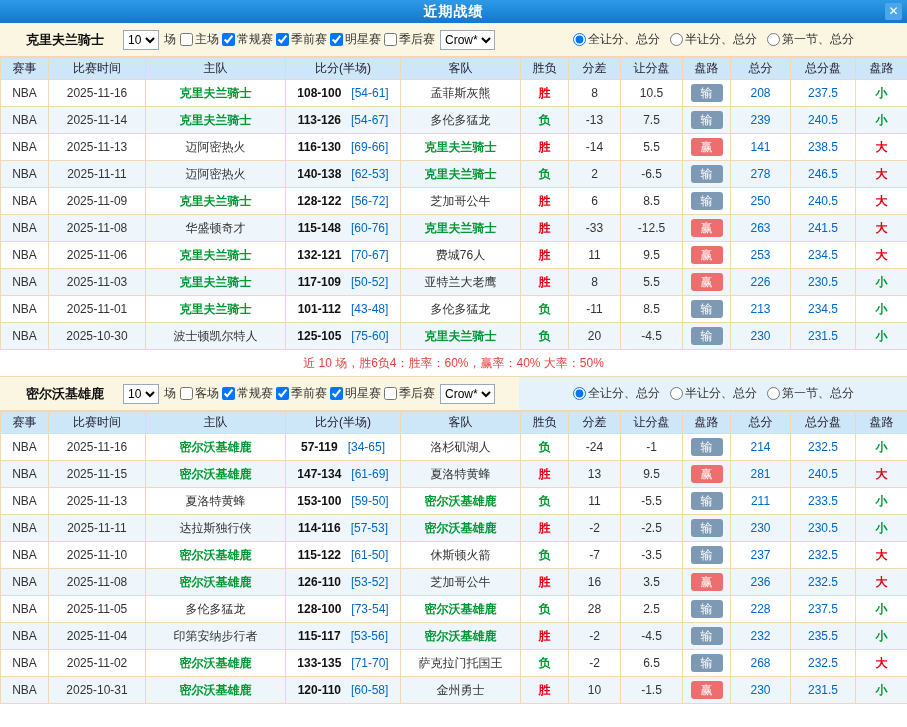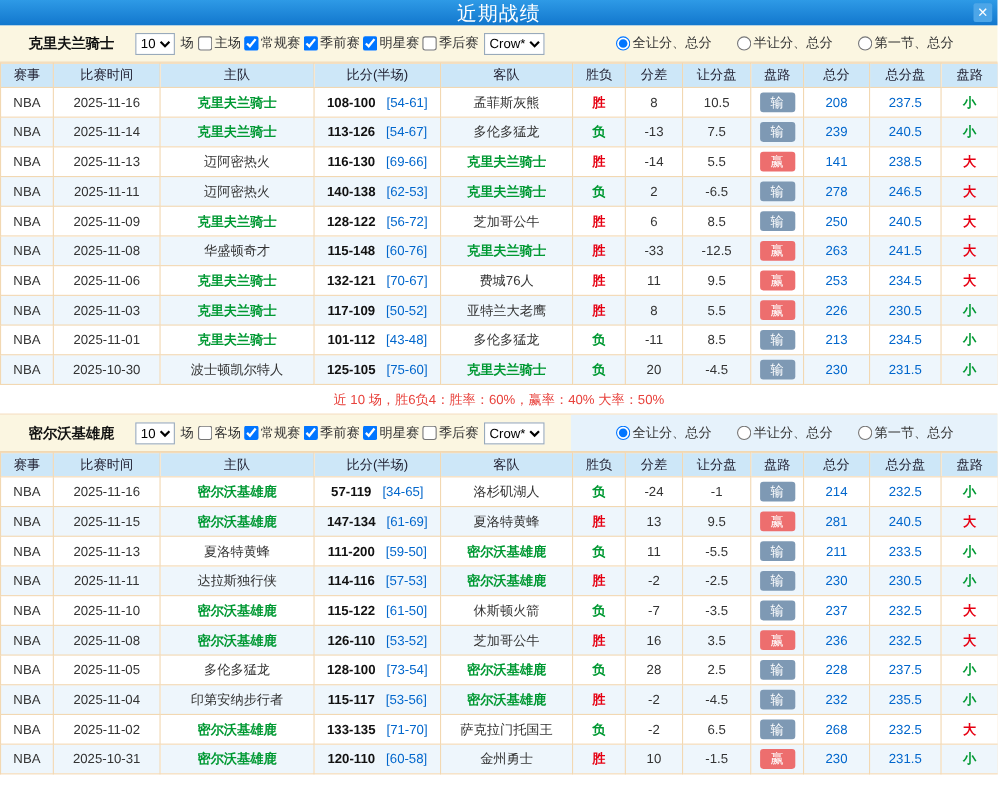--- a/index.html
+++ b/index.html
@@ -5,40 +5,40 @@
   *{margin:0;padding:0;box-sizing:border-box}
   html,body{width:907px;height:727px;overflow:hidden}
   body{
     font-family:"Liberation Sans","DejaVu Sans",sans-serif;
     font-size:12px;color:#333;background:#fff;
   }
   .titlebar{
     height:23px;display:flex;align-items:center;position:relative;
     background:linear-gradient(var(--titlebar-blue-light,#2e9ae6),var(--titlebar-blue,#1277cd));
   }
-  .titlebar .title{flex:1;text-align:center;color:#fff;font-weight:normal;font-size:18px;letter-spacing:1px}
+  .titlebar .title{flex:1;text-align:center;color:#fff;font-weight:bold;font-size:14px;letter-spacing:1px}
   .close{
     position:absolute;right:5px;top:3px;width:17px;height:17px;
     background:#4da6e8;color:#fff;font-weight:bold;text-align:center;
     line-height:17px;border-radius:2px;cursor:pointer;font-size:12px;
   }
   .filter-row{
     height:34px;display:flex;align-items:center;gap:3px;
     background:var(--filter-yellow-bg,#fbf6e1);
     border-bottom:1px solid var(--border-tan,#f0d6ae);
     padding-left:26px;white-space:nowrap;
   }
   .team-name{font-weight:bold;font-size:13px;color:#111;margin-right:14px}
   select{height:20px;font-size:12px;margin:0 2px;border:1px solid #9ab;background:#fff}
   .cb,.rd{display:inline-flex;align-items:center;gap:1px;cursor:pointer}
   input[type=checkbox],input[type=radio]{width:13px;height:13px;margin:0 1px}
   .cb-group{display:inline-flex;align-items:flex-end;gap:2px}
   .radio-area{
     margin-left:auto;height:100%;flex:0 0 388px;
-    display:flex;align-items:center;justify-content:center;gap:22px;
+    display:flex;align-items:center;justify-content:center;gap:9px;
     padding:0 8px;
   }
   .section:nth-child(2) .radio-area{background:var(--radio-area-blue-bg,#e6f2fb)}
   table{width:907px;border-collapse:collapse;table-layout:fixed}
   th,td{
     border:1px solid var(--border-tan,#f2d8b2);
     text-align:center;font-size:12px;height:27px;
     overflow:hidden;white-space:nowrap;
   }
   thead th{background:var(--header-blue-bg,#cde7f8);height:22px;font-weight:normal;color:#223}
@@ -401,21 +401,21 @@
     <td><span class="badge bg-win">赢</span></td>
     <td class="blue">281</td>
     <td class="blue">240.5</td>
     <td class="t-red">大</td>
   </tr>
 
   <tr>
     <td>NBA</td>
     <td>2025-11-13</td>
     <td>夏洛特黄蜂</td>
-    <td><span class="score-main">111-200</span><span class="half">[59-50]</span></td>
+    <td><span class="score-main">153-100</span><span class="half">[59-50]</span></td>
     <td class="hl">密尔沃基雄鹿</td>
     <td class="t-green">负</td>
     <td>11</td>
     <td>-5.5</td>
     <td><span class="badge bg-lose">输</span></td>
     <td class="blue">211</td>
     <td class="blue">233.5</td>
     <td class="t-green">小</td>
   </tr>
 

